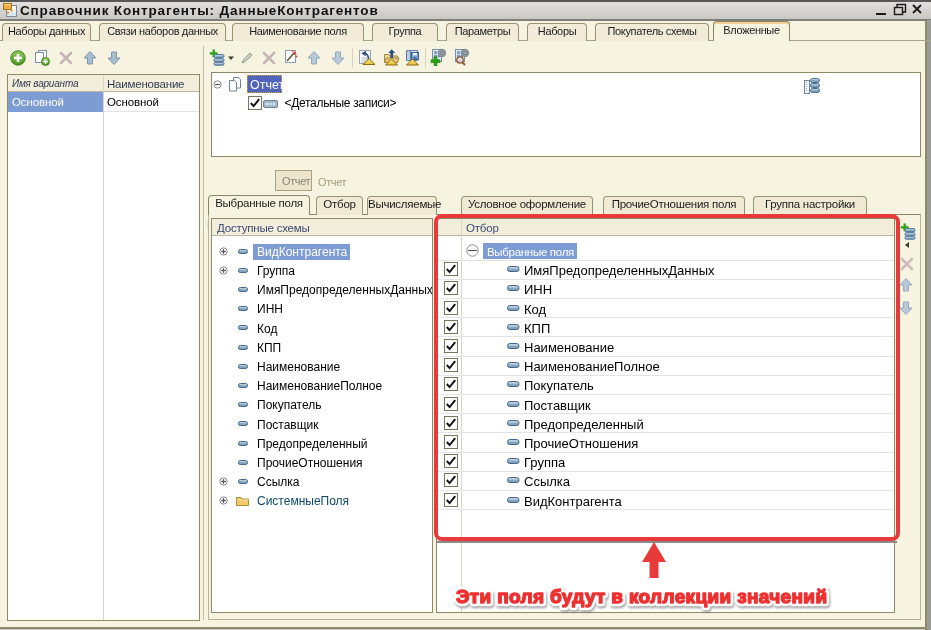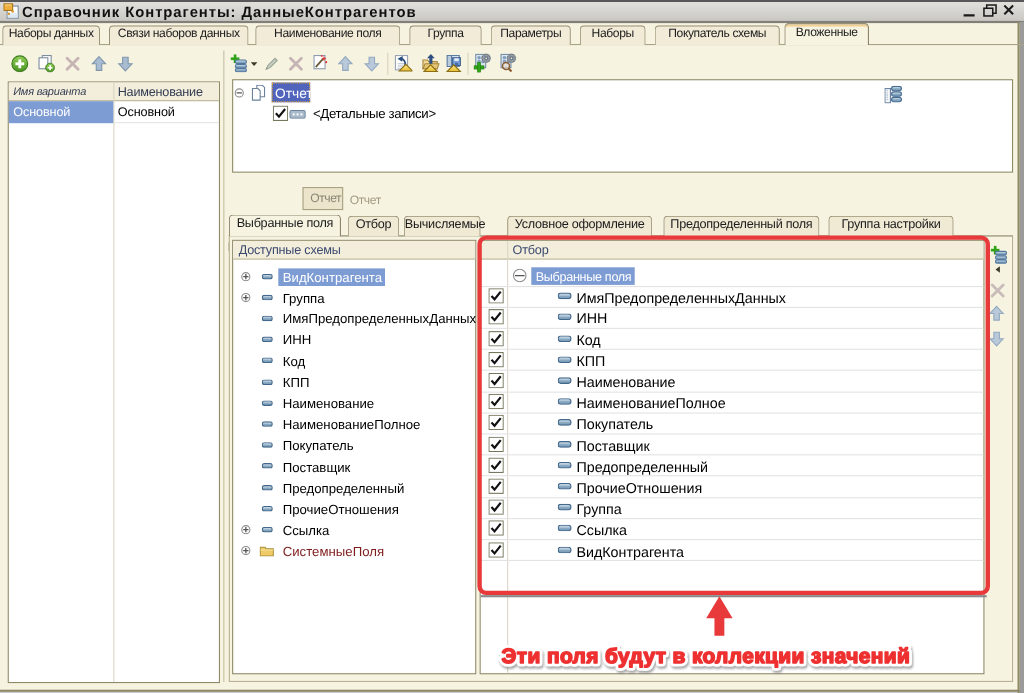--- a/index.html
+++ b/index.html
@@ -231,21 +231,21 @@
       <rect x="6.5" y="10.5" width="9" height="4" rx="2" fill="url(#pg)" stroke="#4a6e92"></rect>
     </svg>
   </div>
 <div style="position:absolute;left:207px;top:176px;font-size:11.5px;letter-spacing:-0.2px;color:#000;margin-top:43px;">Настройки:</div>
 <div style="position:absolute;left:275px;top:170px;width:37px;height:21px;background:#ece5cc;border:1px solid #a8a184;"></div>
 <div style="position:absolute;left:282px;top:175px;font-size:11px;letter-spacing:-0.4px;color:#8a8476;">Отчет</div>
 <div style="position:absolute;left:318px;top:176px;font-size:11px;letter-spacing:-0.4px;color:#a39b80;">Отчет</div>
 <div class="stab" style="left:316px;top:196px;width:47px;height:19px;line-height:14.5px;">Отбор</div>
 <div class="stab" style="left:367px;top:196px;width:70px;height:19px;line-height:14.5px;">Вычисляемые</div>
 <div class="stab" style="left:461px;top:196px;width:132px;height:19px;line-height:14.5px;">Условное оформление</div>
-<div class="stab" style="left:603px;top:196px;width:142px;height:19px;line-height:14.5px;">Предопределенный поля</div>
+<div class="stab" style="left:603px;top:196px;width:142px;height:19px;line-height:14.5px;">ПрочиеОтношения поля</div>
 <div class="stab" style="left:753px;top:196px;width:114px;height:19px;line-height:14.5px;">Группа настройки</div>
 <div class="stab" style="left:208px;top:195px;width:102px;height:20px;line-height:15.5px;background:#f7f3e1;border-color:#8a8468;z-index:3;">Выбранные поля</div>
 <div style="position:absolute;left:208px;top:214px;width:713px;height:406px;border:1px solid #b9b294;border-top:1px solid #8a8468;background:#f7f3e1;"></div>
 <div style="position:absolute;left:211px;top:218px;width:222px;height:395px;border:1px solid #8f8a66;background:#fff;"></div>
 <div style="position:absolute;left:212px;top:219px;width:220px;height:17px;background:#f3eedb;border-bottom:1px solid #bdb69b;"></div>
 <div style="position:absolute;left:217px;top:221.5px;font-size:11.5px;letter-spacing:-0.2px;color:#3c4a70;">Доступные схемы</div>
 <div style="position:absolute;left:219px;top:246.7px;">
     <svg width="9" height="9" viewBox="0 0 9 9" style="display:block;">
       <circle cx="4.5" cy="4.5" r="3.7" fill="#fefefe" stroke="#8c8c8c" stroke-width="1"></circle>
       <line x1="2.0999999999999996" y1="4.5" x2="6.8999999999999995" y2="4.5" stroke="#555" stroke-width="1.2"></line>
@@ -351,21 +351,21 @@
       <line x1="2.0999999999999996" y1="4.5" x2="6.8999999999999995" y2="4.5" stroke="#555" stroke-width="1.2"></line>
       <line x1="4.5" y1="2.0999999999999996" x2="4.5" y2="6.8999999999999995" stroke="#555" stroke-width="1.2"></line>
     </svg>
   </div>
 <div style="position:absolute;left:236px;top:495.2px;">
     <svg width="13" height="11" viewBox="0 0 13 11" style="display:block;">
       <path d="M0.5 2.5 L5 2.5 L6 4 L12.5 4 L12.5 10.5 L0.5 10.5 Z" fill="#efca66" stroke="#a98e35" stroke-width="1"></path>
       <path d="M1 5 L12.5 5" stroke="#f7e3a5" stroke-width="1"></path>
     </svg>
   </div>
-<div style="position:absolute;left:257px;top:494.4px;font-size:12px;color:#7f1d1d;white-space:nowrap;">СистемныеПоля</div>
+<div style="position:absolute;left:257px;top:494.4px;font-size:12px;color:#0c4a6e;white-space:nowrap;">СистемныеПоля</div>
 <div style="position:absolute;left:436px;top:218px;width:459px;height:395px;border:1px solid #8f8a66;background:#fff;"></div>
 <div style="position:absolute;left:437px;top:219px;width:457px;height:17px;background:#f3eedb;border-bottom:1px solid #bdb69b;"></div>
 <div style="position:absolute;left:466px;top:221.5px;font-size:11.5px;letter-spacing:-0.2px;color:#3c4a70;">Отбор</div>
 <div style="position:absolute;left:461px;top:219px;width:1px;height:393px;background:#dad6c6;"></div>
 <div style="position:absolute;left:466px;top:244px;">
     <svg width="13" height="13" viewBox="0 0 13 13" style="display:block;">
       <circle cx="6.5" cy="6.5" r="5.7" fill="#fefefe" stroke="#8c8c8c" stroke-width="1"></circle>
       <line x1="2.0999999999999996" y1="6.5" x2="10.899999999999999" y2="6.5" stroke="#555" stroke-width="1.2"></line>
     </svg>
   </div>

